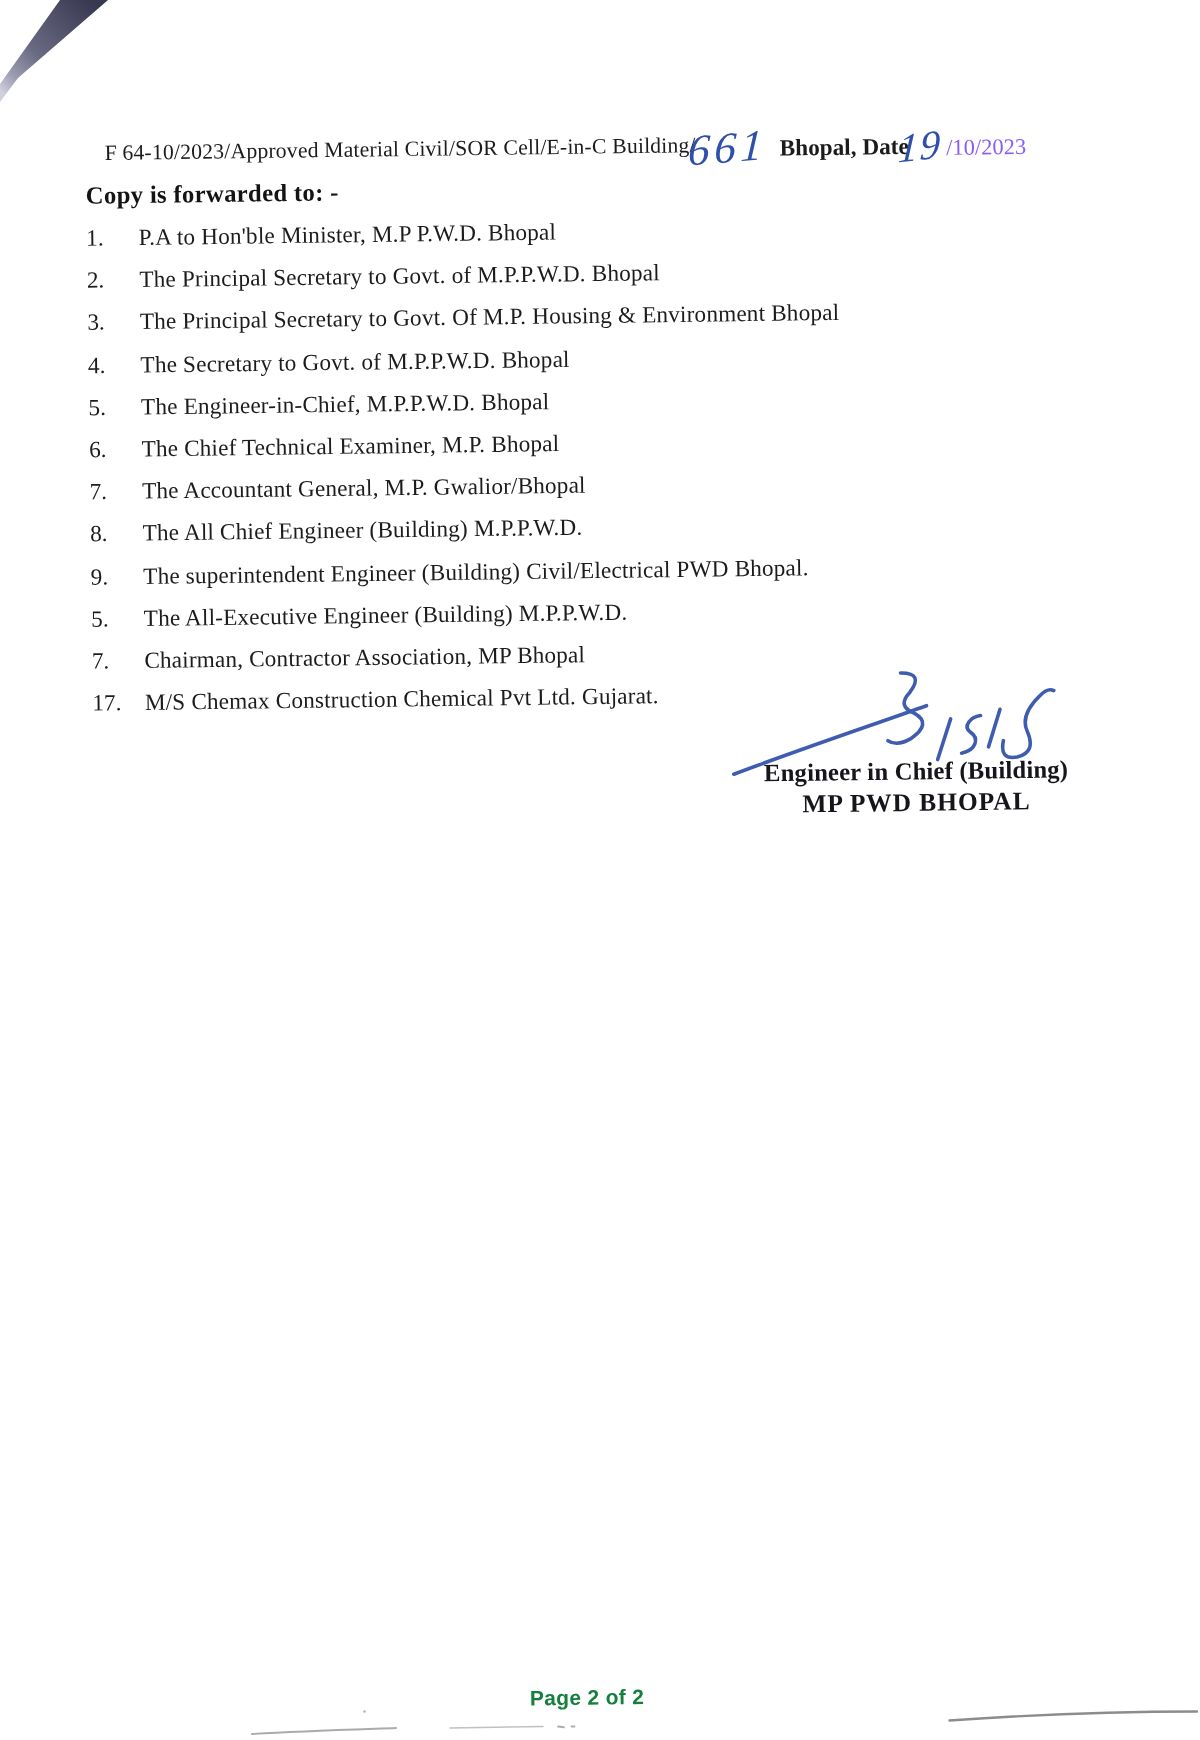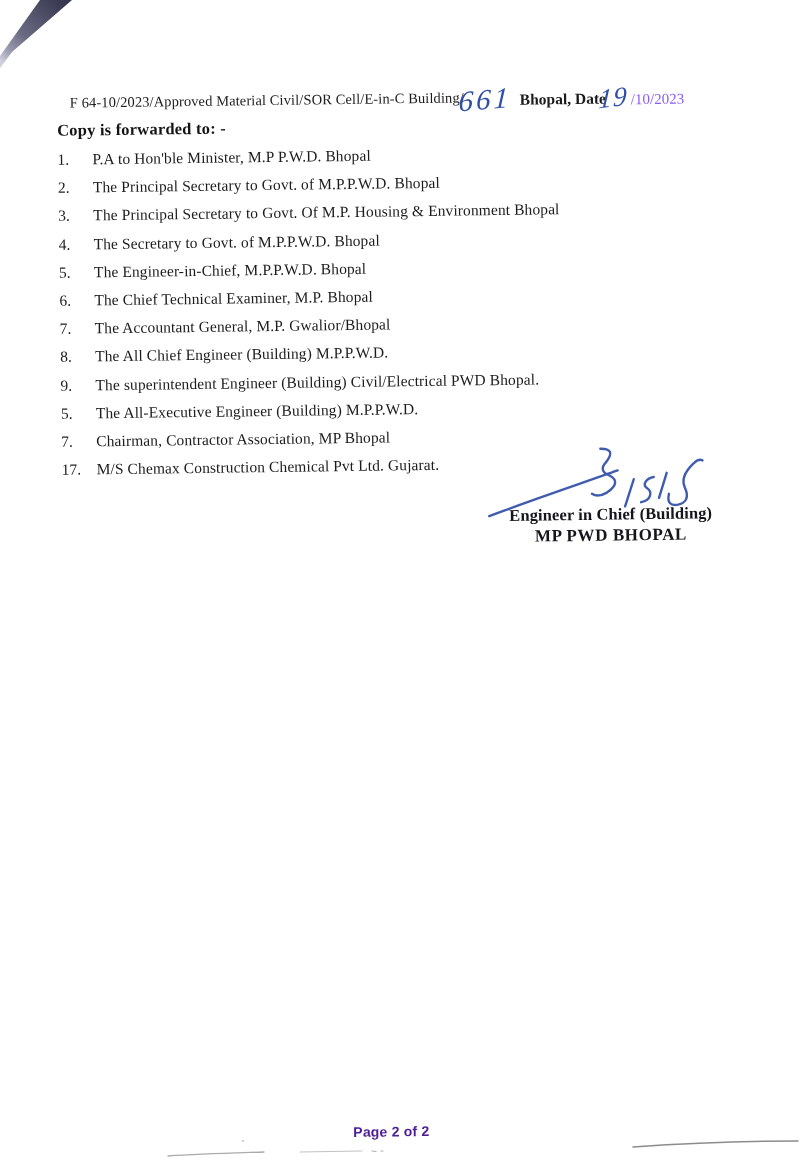--- a/index.html
+++ b/index.html
@@ -63,21 +63,21 @@
   .sig-block{
     position:absolute;left:498px;top:512px;width:215px;
     text-align:center;font-weight:bold;color:#15151c;
   }
   .sig-line1{font-size:16.5px;letter-spacing:0.1px;}
   .sig-line2{font-size:17px;letter-spacing:0.6px;margin-top:1px;}
   
   .page-footer{
     position:absolute;left:340px;top:1128px;
     font-family:"Liberation Sans",sans-serif;
-    font-weight:700;font-size:14px;color:#4c1d95;letter-spacing:0.2px;
+    font-weight:700;font-size:14px;color:#15803d;letter-spacing:0.2px;
   }
   
   .corner-artifact{position:absolute;left:0;top:0;}
   .edge-lines{position:absolute;left:0;top:1125px;}
 </style>
 </head>
 <body>
 
 <svg class="corner-artifact" width="120" height="90" viewBox="0 0 120 90">
   <defs>

